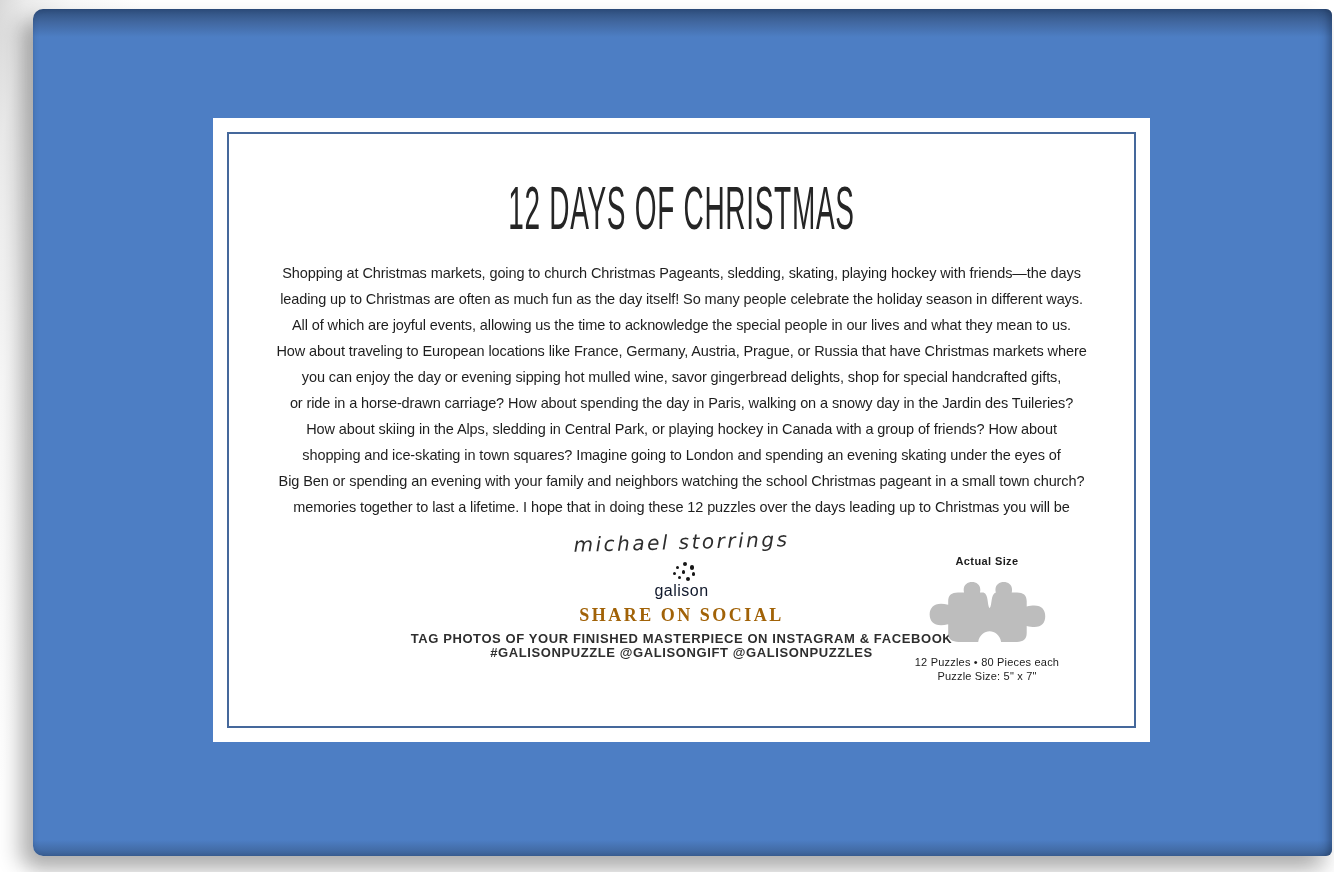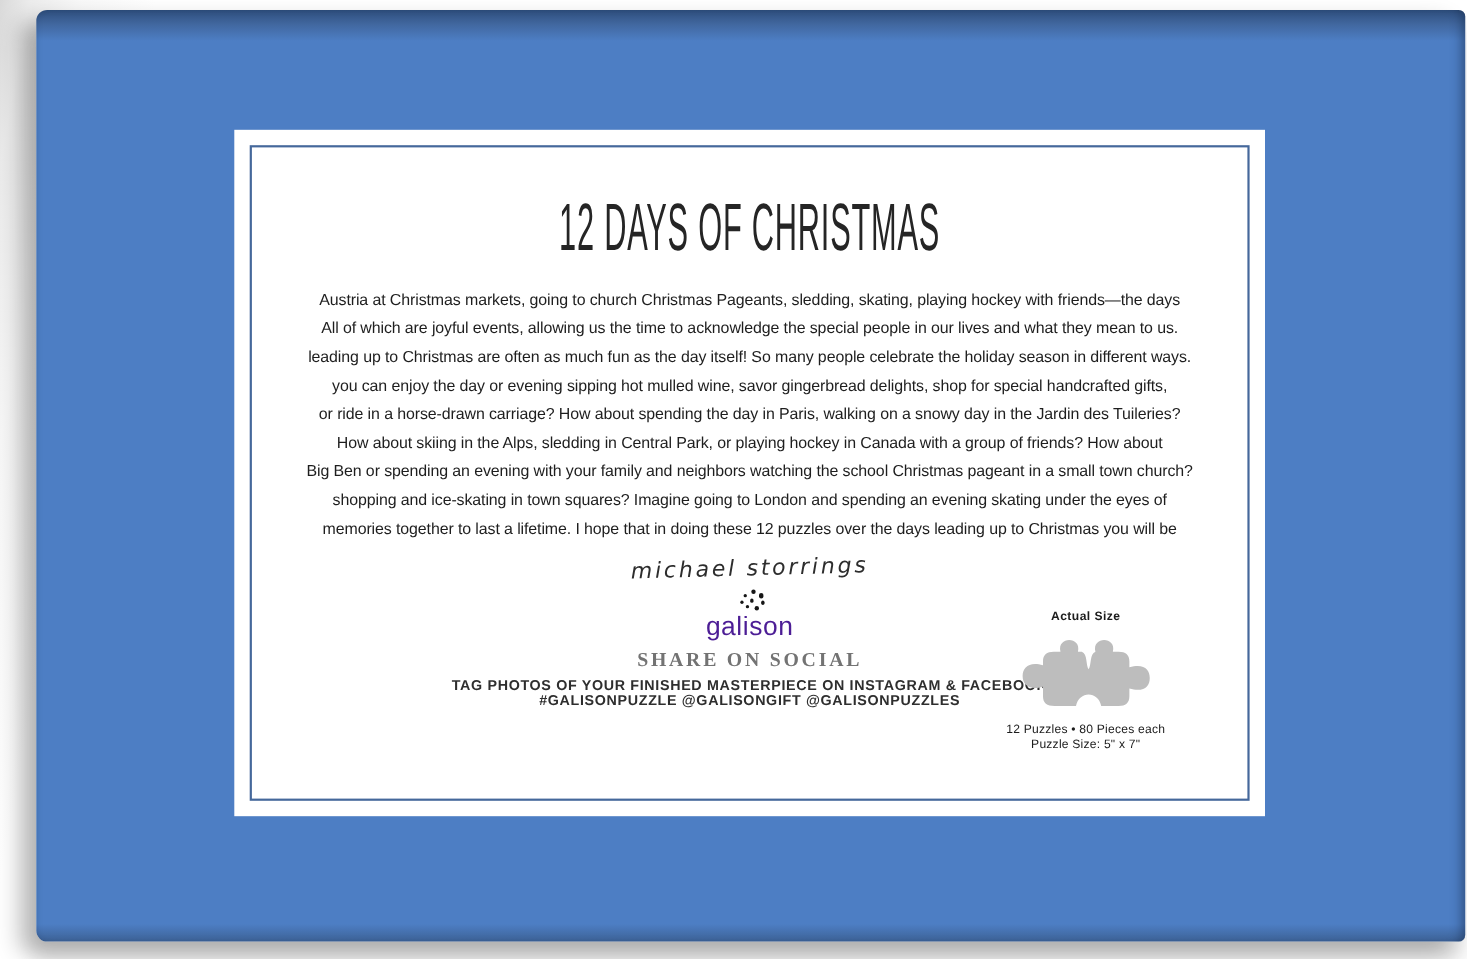--- a/index.html
+++ b/index.html
@@ -60,26 +60,26 @@
   .dots { position: relative; width: 26px; height: 19px; margin: 0 auto; left: 4px; }
   .dots span { position: absolute; background: #161616; border-radius: 50%; }
   .d1 { left: 10px; top: 0;  width: 4px;   height: 4px; }
   .d2 { left: 3px;  top: 4px; width: 3px;  height: 3px; }
   .d3 { left: 17px; top: 3px; width: 4.5px; height: 4.5px; }
   .d4 { left: 0;    top: 10px; width: 3px; height: 3px; }
   .d5 { left: 9px;  top: 8px; width: 3.5px; height: 3.5px; }
   .d6 { left: 19px; top: 10px; width: 3.5px; height: 3.5px; }
   .d7 { left: 5px;  top: 14px; width: 3px; height: 3px; }
   .d8 { left: 13px; top: 15px; width: 4px; height: 4px; }
-  .logo-text { font-size: 24px; color: #4c1d95; letter-spacing: 0.5px; margin-top: 1px; }
+  .logo-text { font-size: 16px; color: #0f172a; letter-spacing: 0.5px; margin-top: 1px; }
 
   .share {
     font-family: "Liberation Serif", serif;
     font-size: 18px; font-weight: 700; letter-spacing: 2.5px;
-    color: #737373; margin-top: 5px;
+    color: #a16207; margin-top: 5px;
   }
   .tagline, .handles {
     font-size: 13px; font-weight: 700; letter-spacing: 0.6px;
     color: #2e2e2e; line-height: 14px;
   }
   .tagline { margin-top: 6px; }
 
   .size-block {
     position: absolute; right: 52px; top: 421px; width: 190px;
     text-align: center;
@@ -97,28 +97,29 @@
 <div class="scene">
   <div class="box">
     <div class="panel">
       <div class="panel-inner">
 
         <div class="title-wrap">
           <div class="title">12 DAYS OF CHRISTMAS</div>
         </div>
 
         <div class="body-text">
-            <div class="body-line">Austria at Christmas markets, going to church Christmas Pageants, sledding, skating, playing hockey with friends—the days</div>
+            <div class="body-line">Shopping at Christmas markets, going to church Christmas Pageants, sledding, skating, playing hockey with friends—the days</div>
+            <div class="body-line">leading up to Christmas are often as much fun as the day itself! So many people celebrate the holiday season in different ways.</div>
             <div class="body-line">All of which are joyful events, allowing us the time to acknowledge the special people in our lives and what they mean to us.</div>
-            <div class="body-line">leading up to Christmas are often as much fun as the day itself! So many people celebrate the holiday season in different ways.</div>
+            <div class="body-line">How about traveling to European locations like France, Germany, Austria, Prague, or Russia that have Christmas markets where</div>
             <div class="body-line">you can enjoy the day or evening sipping hot mulled wine, savor gingerbread delights, shop for special handcrafted gifts,</div>
             <div class="body-line">or ride in a horse-drawn carriage? How about spending the day in Paris, walking on a snowy day in the Jardin des Tuileries?</div>
             <div class="body-line">How about skiing in the Alps, sledding in Central Park, or playing hockey in Canada with a group of friends? How about</div>
+            <div class="body-line">shopping and ice-skating in town squares? Imagine going to London and spending an evening skating under the eyes of</div>
             <div class="body-line">Big Ben or spending an evening with your family and neighbors watching the school Christmas pageant in a small town church?</div>
-            <div class="body-line">shopping and ice-skating in town squares? Imagine going to London and spending an evening skating under the eyes of</div>
             <div class="body-line">memories together to last a lifetime. I hope that in doing these 12 puzzles over the days leading up to Christmas you will be</div>
           </div>
 
         <div class="signature">michael storrings</div>
 
         <div class="brand">
           <div class="dots">
             <span class="d1"></span>
               <span class="d2"></span>
               <span class="d3"></span>

